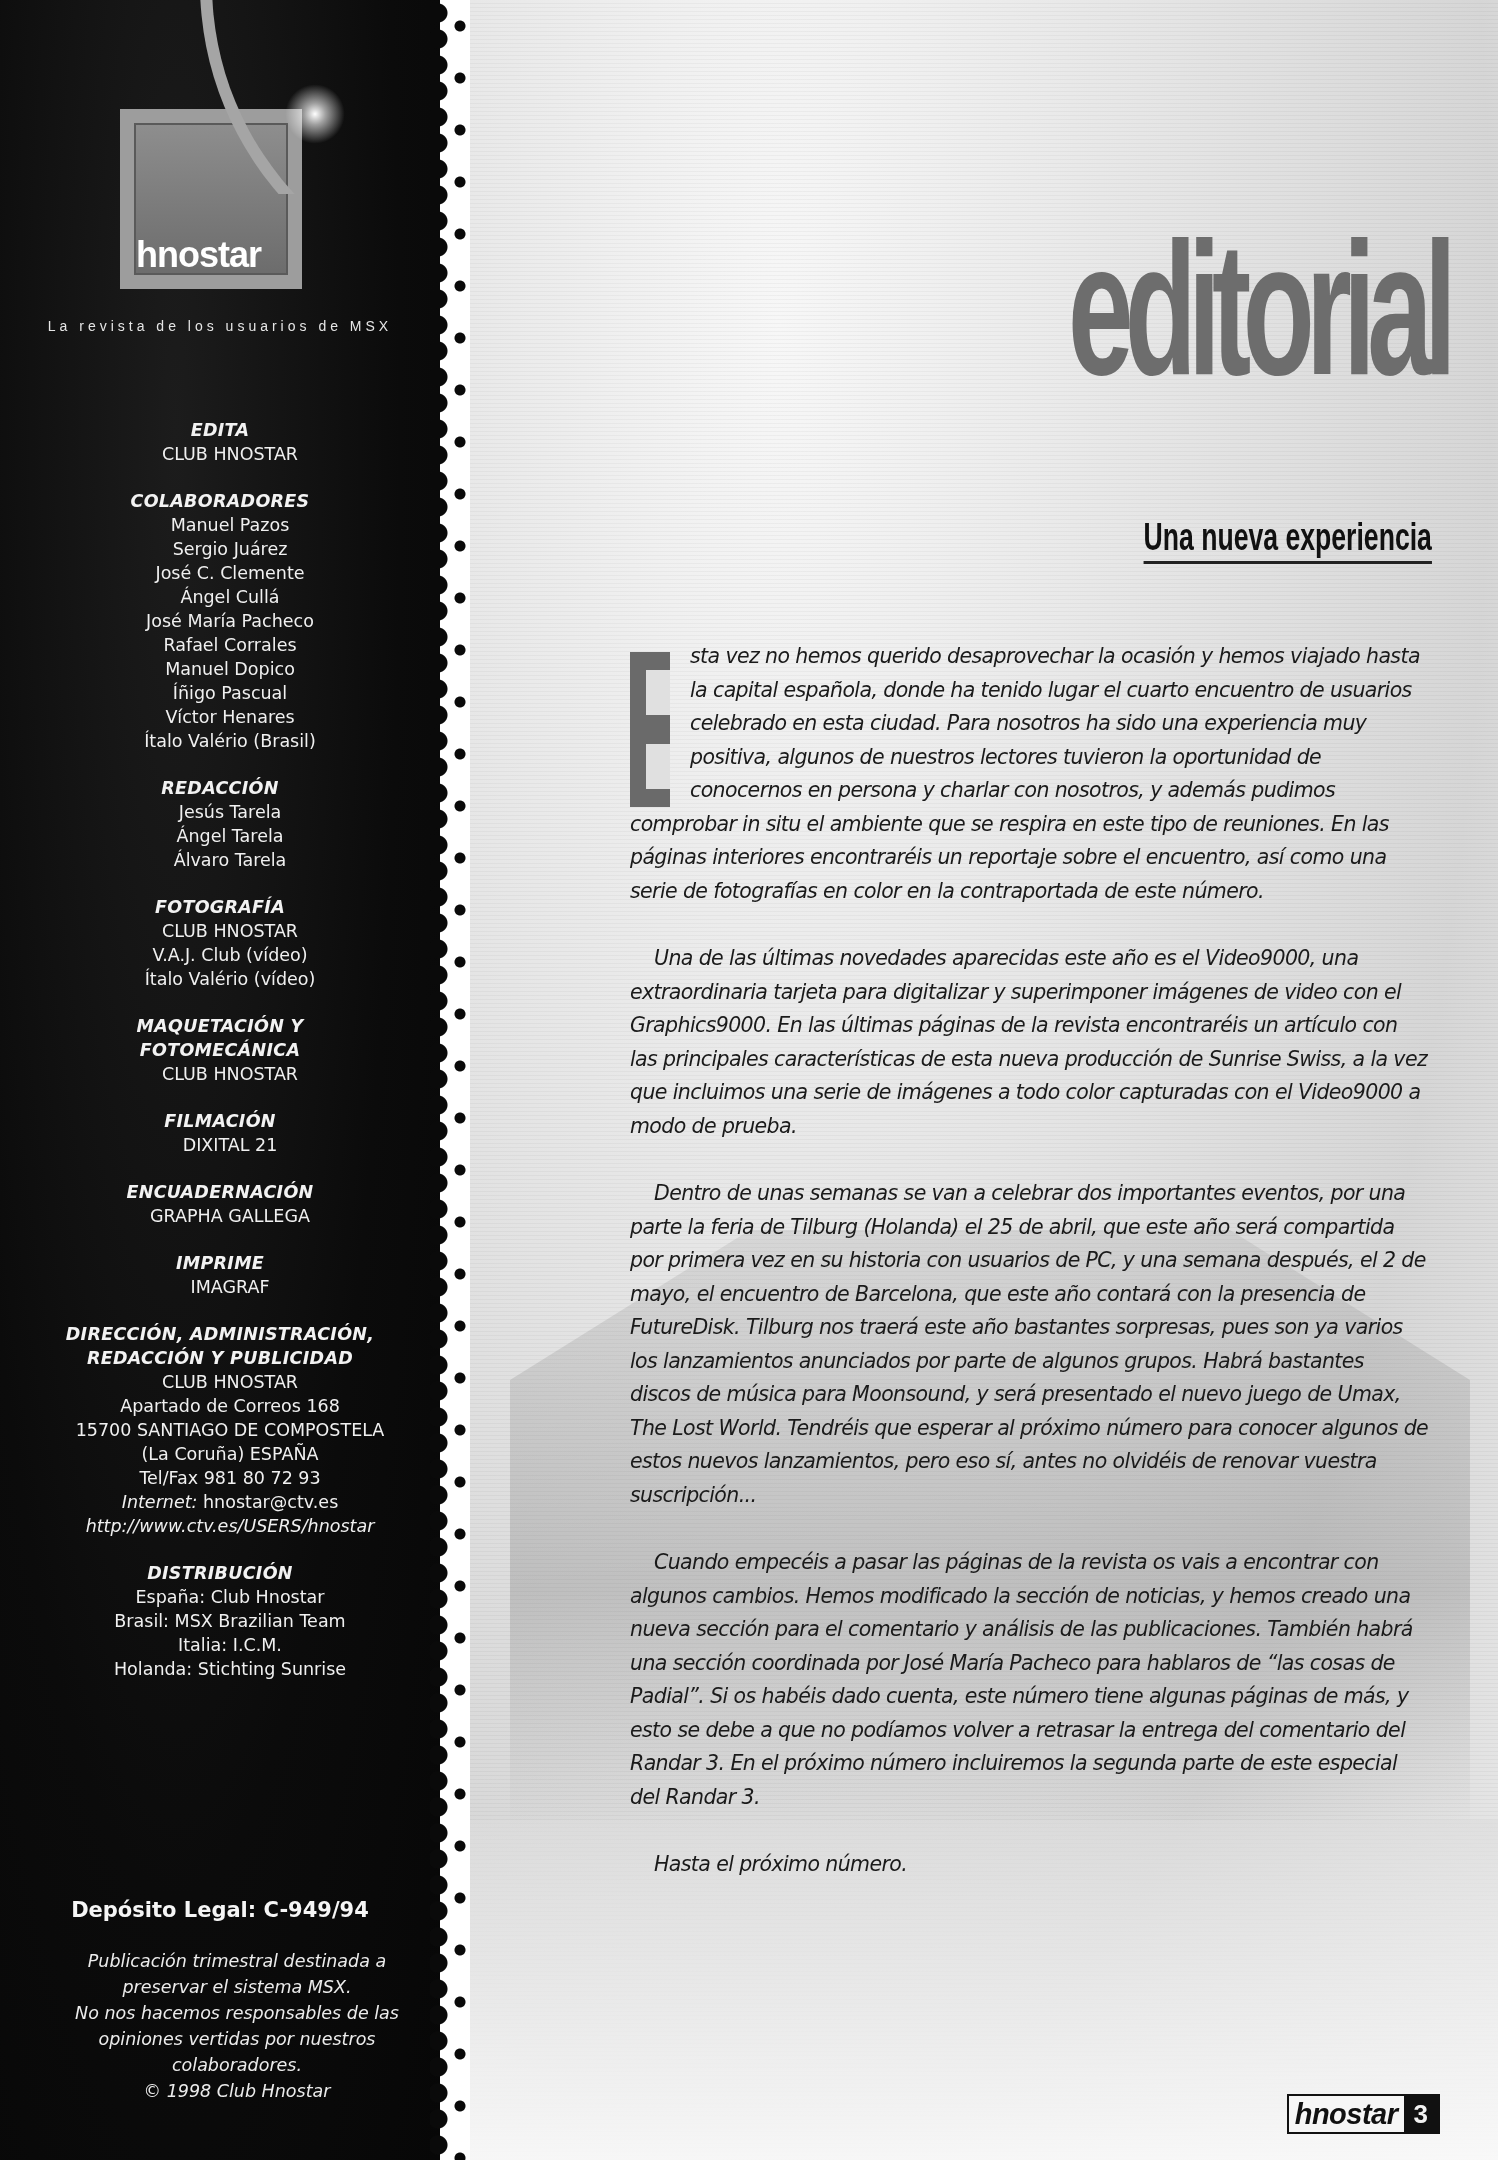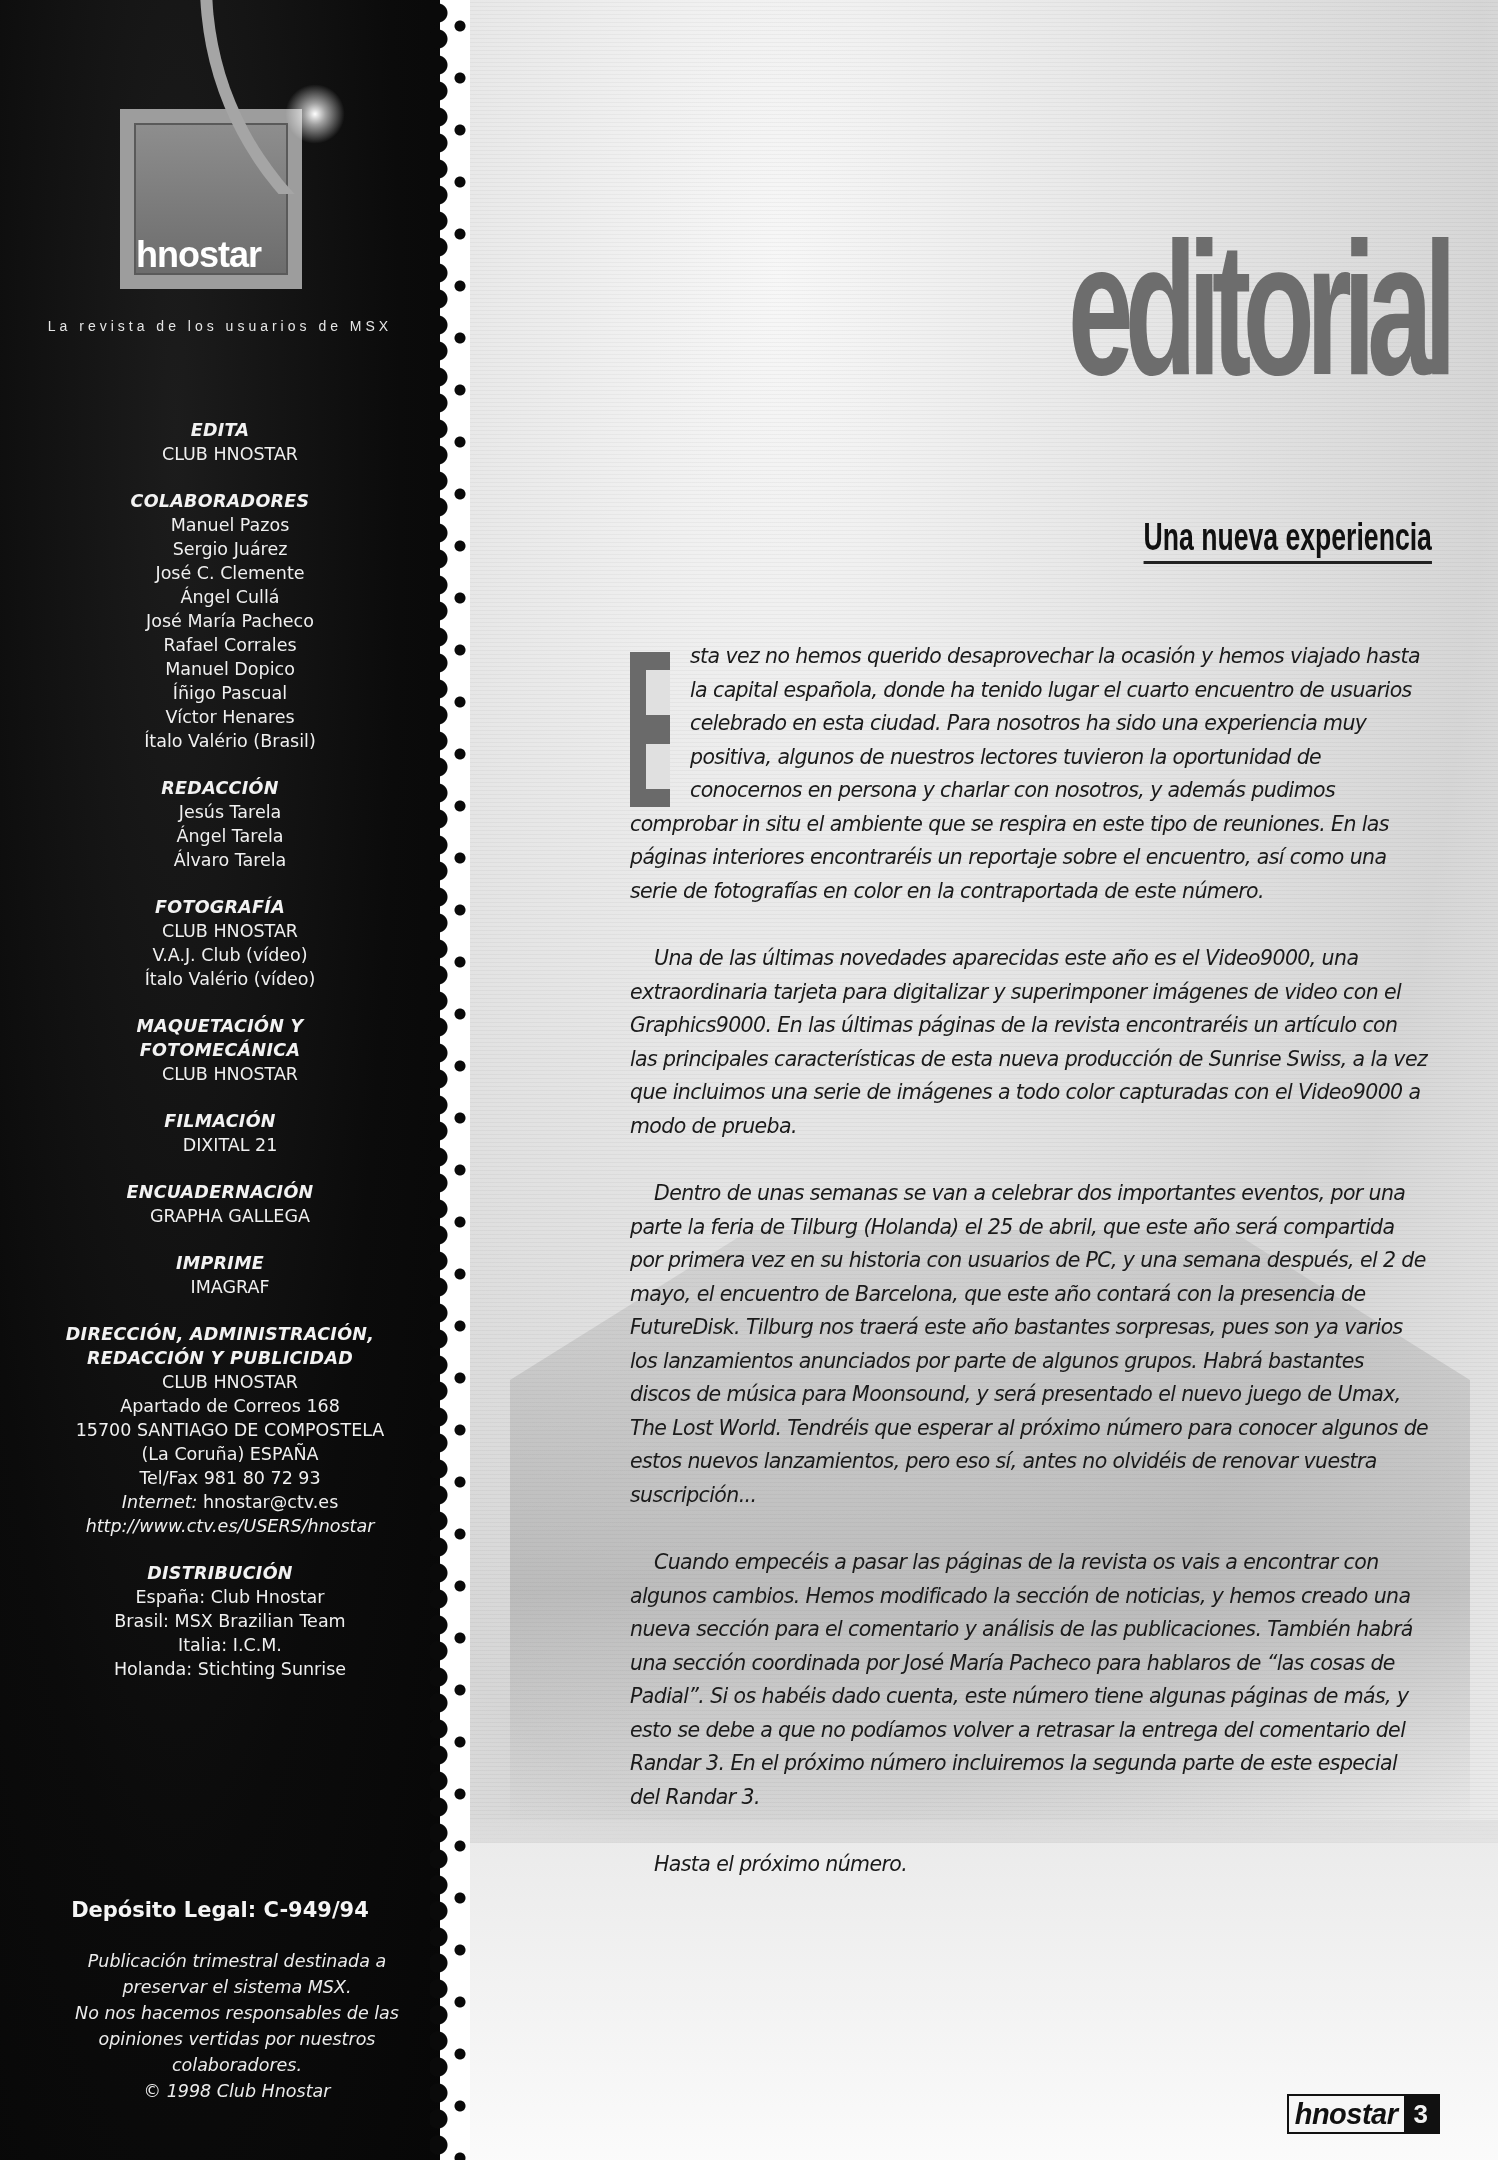--- a/index.html
+++ b/index.html
@@ -63,21 +63,21 @@
     .legal {
       position: absolute; left: 0; width: 440px; top: 1898px;
       font-family: "DejaVu Sans", sans-serif; font-weight: bold; font-size: 21px; color: #f5f5f5;
     }
     .disclaimer {
       position: absolute; left: 0; width: 440px; top: 1948px;
       font-family: "DejaVu Sans", sans-serif; font-style: italic; font-size: 17.5px; line-height: 26px; color: #ececec; margin-left: 17px;
     }
     
     .content {
-      position: absolute; left: 470px; top: 0; width: 1028px; height: 1843px;
+      position: absolute; left: 470px; top: 0; width: 1028px; height: 2160px;
       background:
         repeating-linear-gradient(0deg, rgba(0,0,0,0.035) 0px, rgba(0,0,0,0.035) 1px, transparent 1px, transparent 4px),
         radial-gradient(ellipse at 30% 15%, #f7f7f7 0%, #e2e2e2 45%, #d6d6d6 70%, #ebebeb 100%);
     }
     .photo-building {
       position: absolute; left: 40px; top: 1230px; width: 960px; height: 600px;
       background:
         linear-gradient(180deg, rgba(140,140,140,0.18), rgba(110,110,110,0.28) 60%, rgba(255,255,255,0) 100%);
       clip-path: polygon(0 25%, 25% 0, 75% 0, 100% 25%, 100% 100%, 0 100%);
     }

